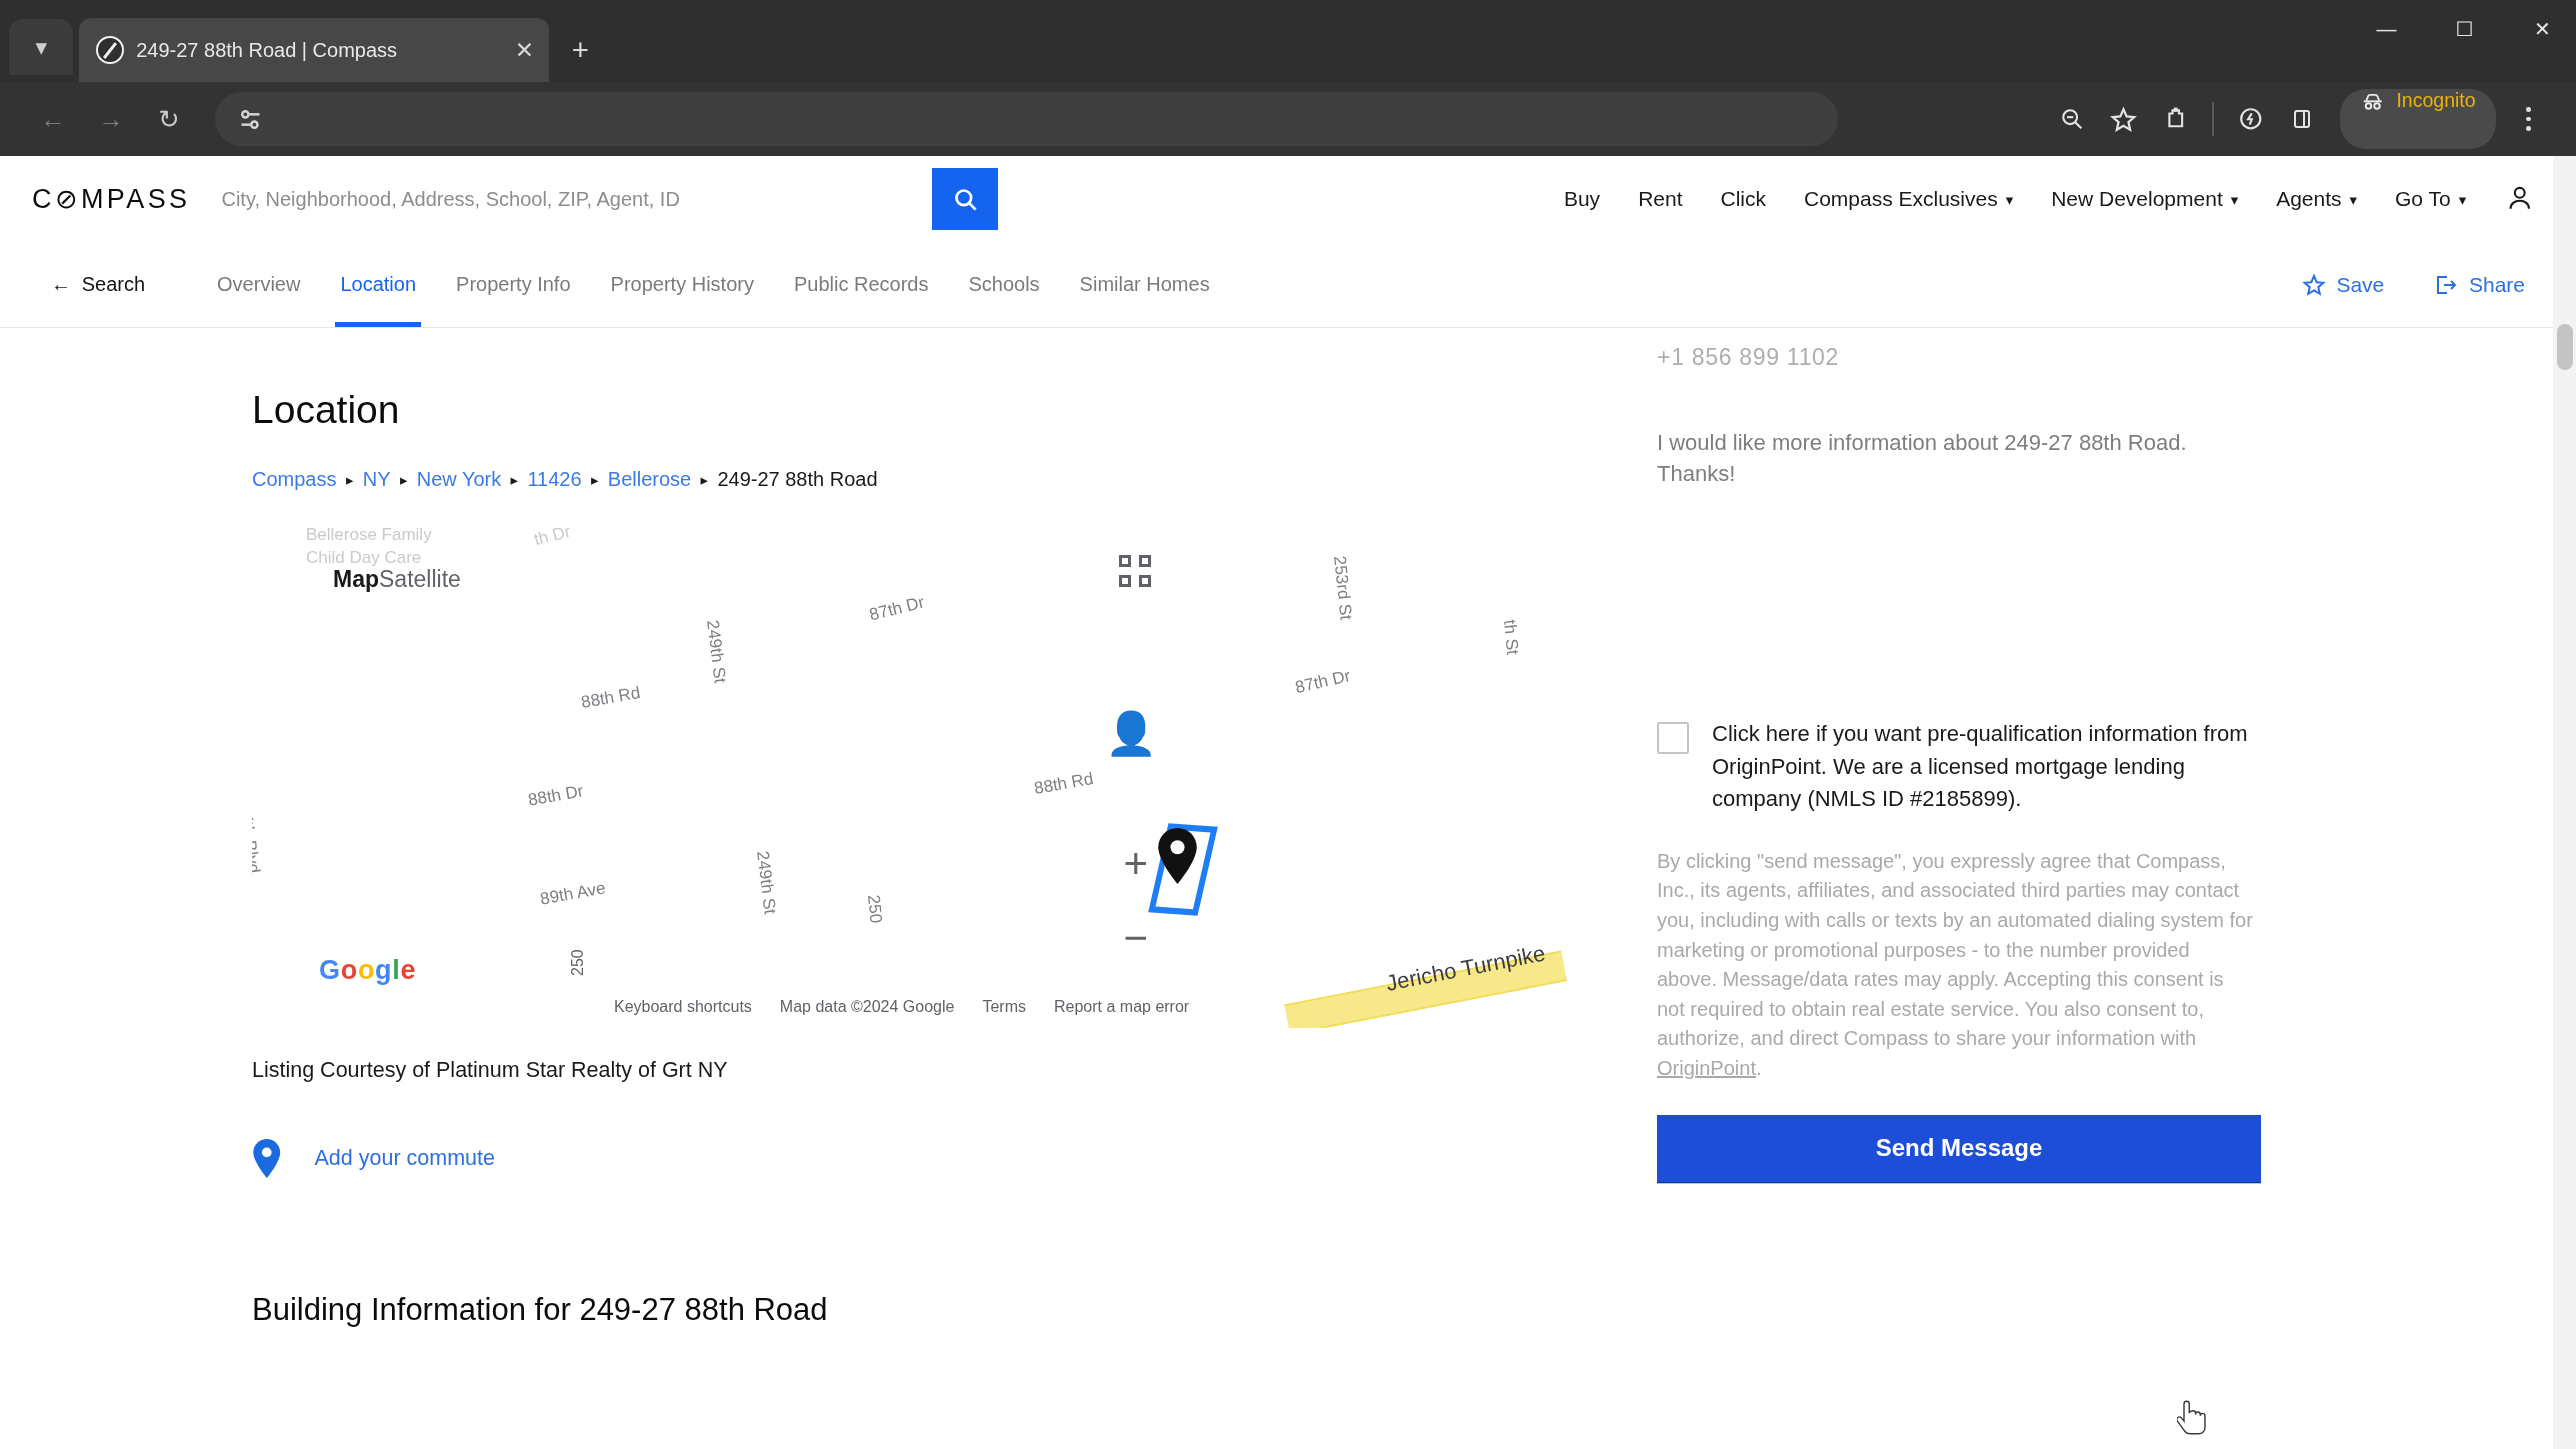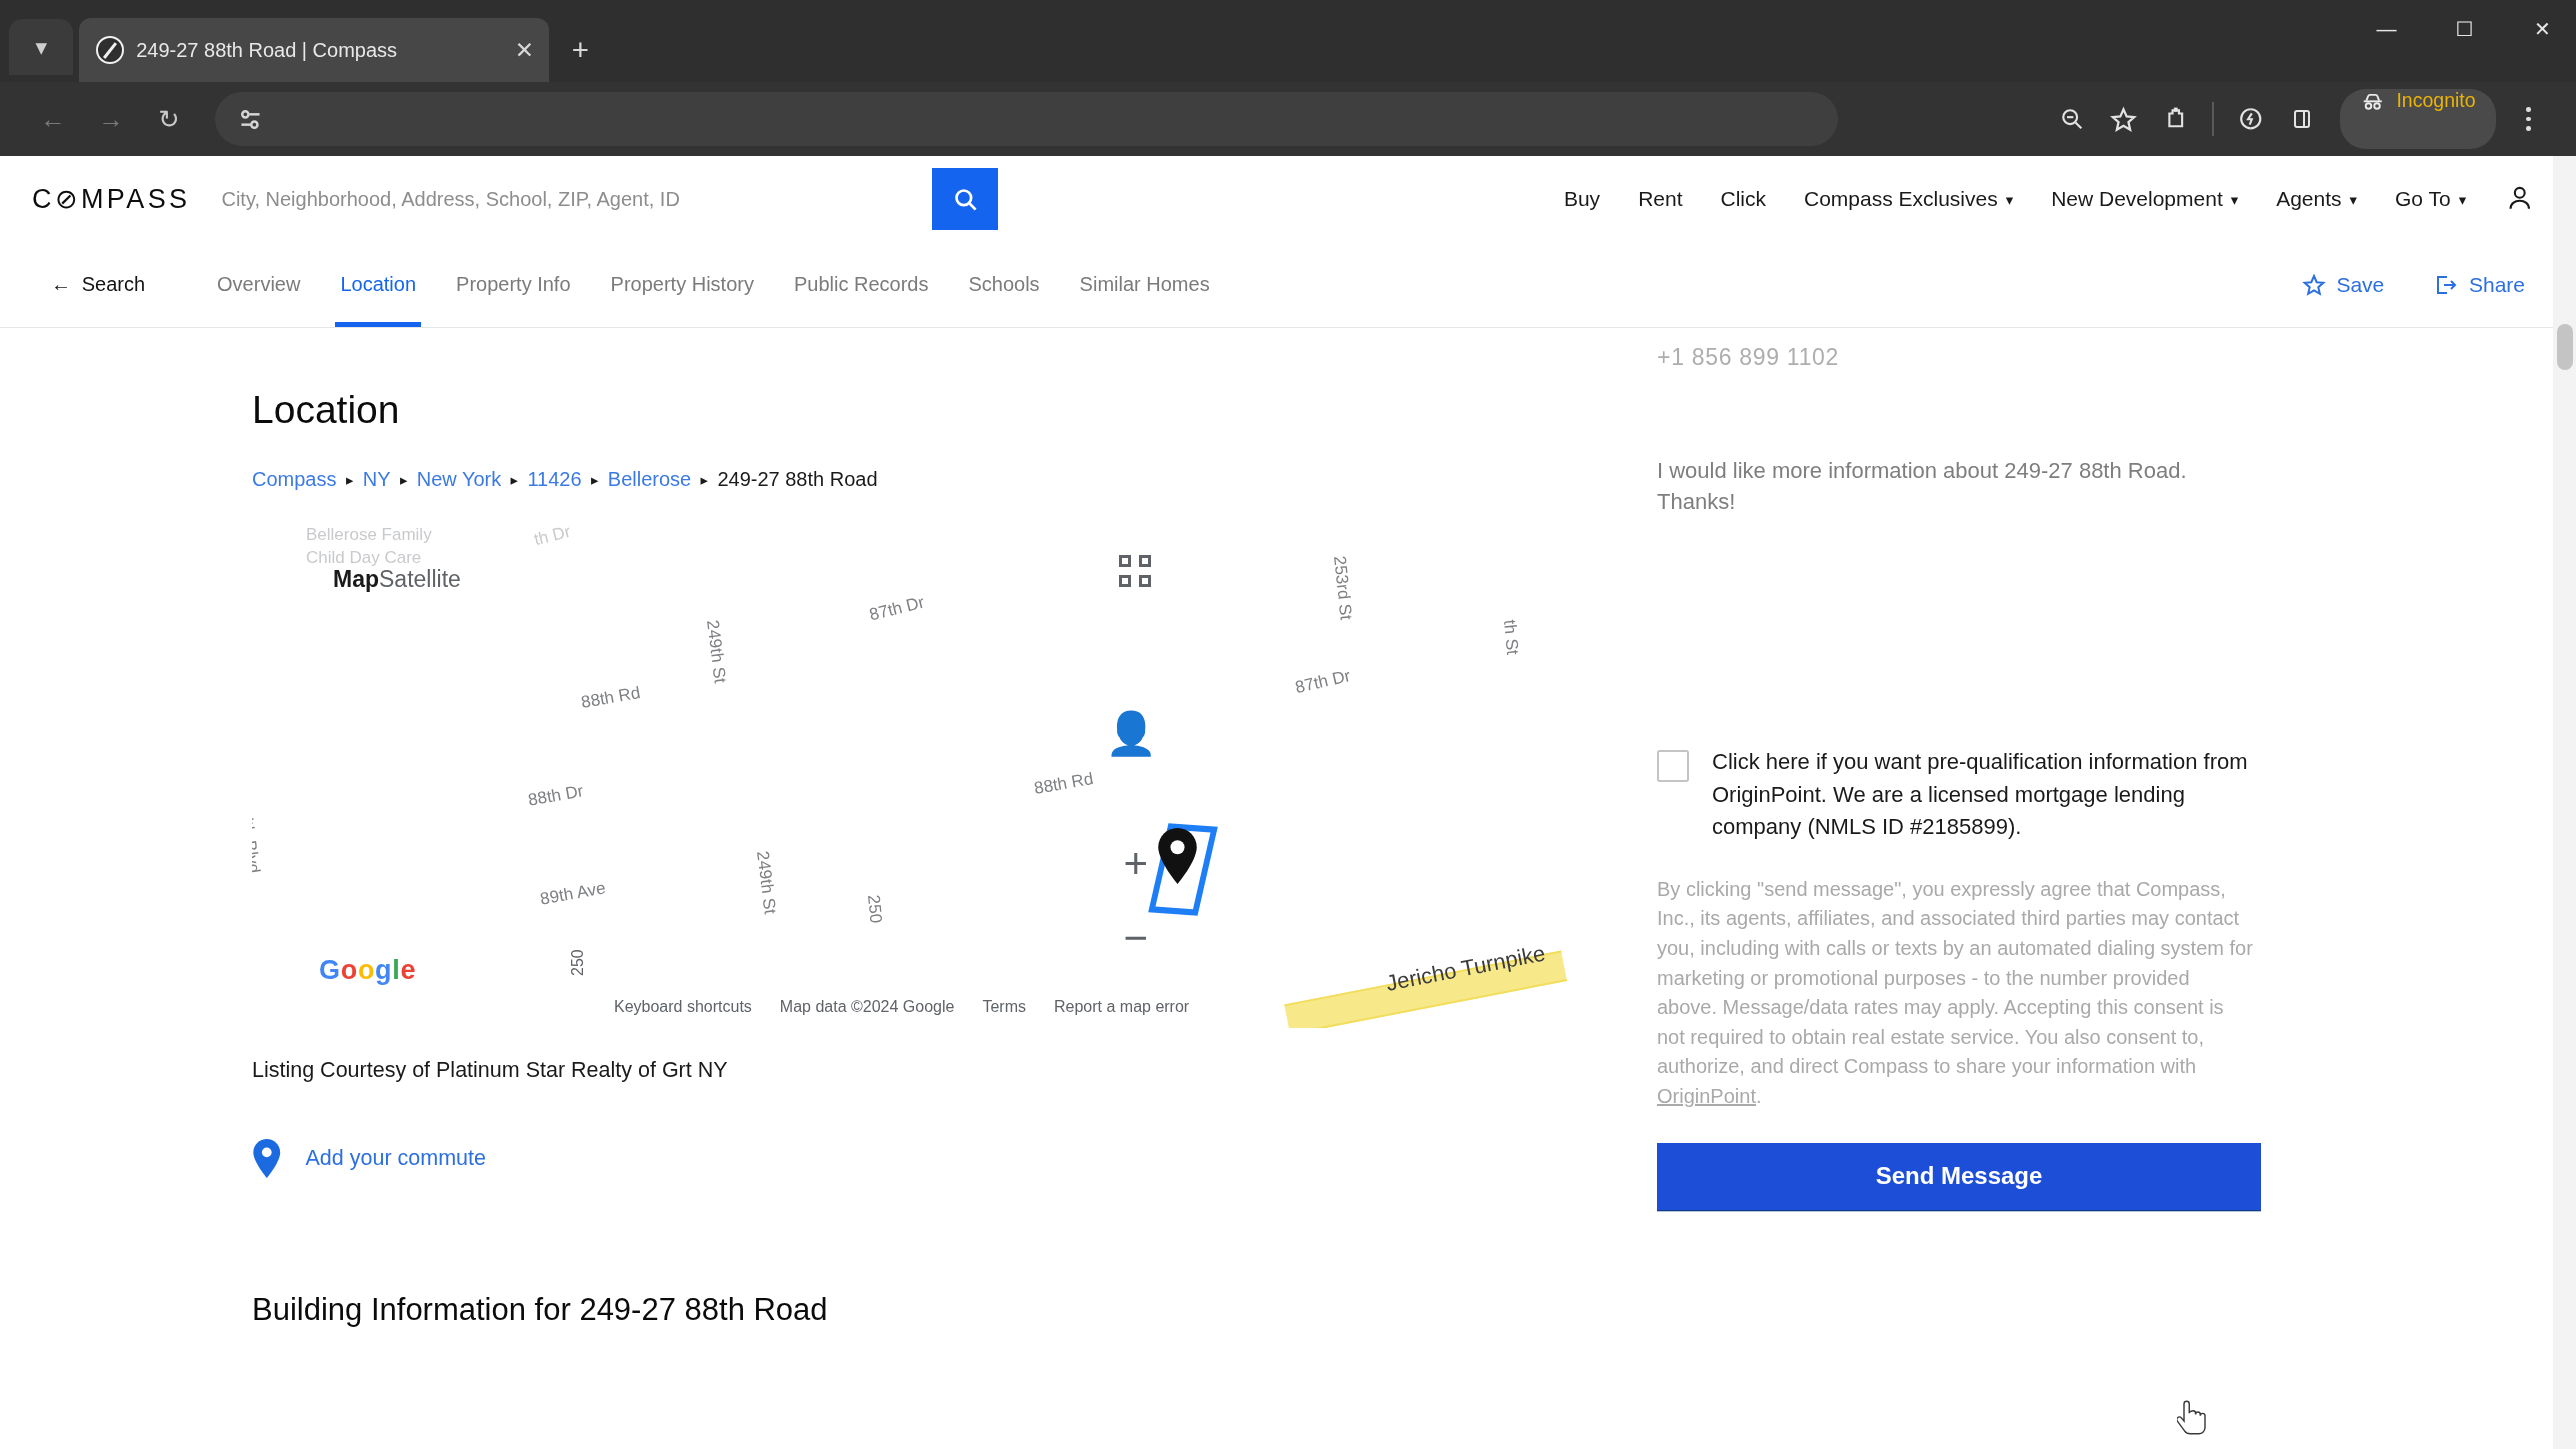--- a/index.html
+++ b/index.html
@@ -186,28 +186,28 @@
 
   .parcel {
     position:absolute; left:906px; top:307px; width:50px; height:89px;
     border:6px solid #1e7ef5; transform:skewX(-9deg) rotate(4deg);
   }
   .pin {
     position:absolute; left:904px; top:310px; width:43px; height:56px; z-index:5;
   }
 
   .courtesy { margin-top:29.5px; font-size:21.5px; color:#1a1a1a; }
-  .commute { margin-top:56px; display:flex; align-items:center; gap:24px; }
+  .commute { margin-top:56px; display:flex; align-items:center; gap:33px; }
   .commute-label { font-size:21.5px; color:#2b6fe0; }
 
   .building-title { margin-top:114px; font-size:31px; color:#0b0b0b; font-weight:400; }
 
   
   .phone-cut { font-size:23px; color:#6b6b6b; margin-top:16px; opacity:.55; letter-spacing:0.7px; }
-  .msg-body { margin-top:84px; font-size:22px; line-height:1.42; color:#7e7e7e; max-width:590px; }
+  .msg-body { margin-top:56px; font-size:22px; line-height:1.42; color:#7e7e7e; max-width:590px; }
   .checkbox-row { margin-top:229px; display:flex; gap:23px; align-items:flex-start; }
   .cbox { width:32px; height:32px; border:2px solid #c4c4c4; border-radius:2.7px; flex:none; margin-top:4px; background:#fff; }
   .cbox-label { font-size:22px; line-height:1.46; color:#1a1a1a; max-width:550px; }
   .disclaimer { margin-top:32px; font-size:20px; line-height:1.48; color:#a9a9a9; max-width:597px; }
   .disclaimer a { color:#a9a9a9; text-decoration:underline; }
   .send-btn {
     margin-top:31px; width:604px; height:67px; background:#1d4ed8; color:#fff;
     font-size:24px; font-weight:700; border:none; display:flex; align-items:center;
     justify-content:center; cursor:pointer; font-family:"Liberation Sans", sans-serif;
     box-shadow:0 1.3px 0 #0f3c87;

